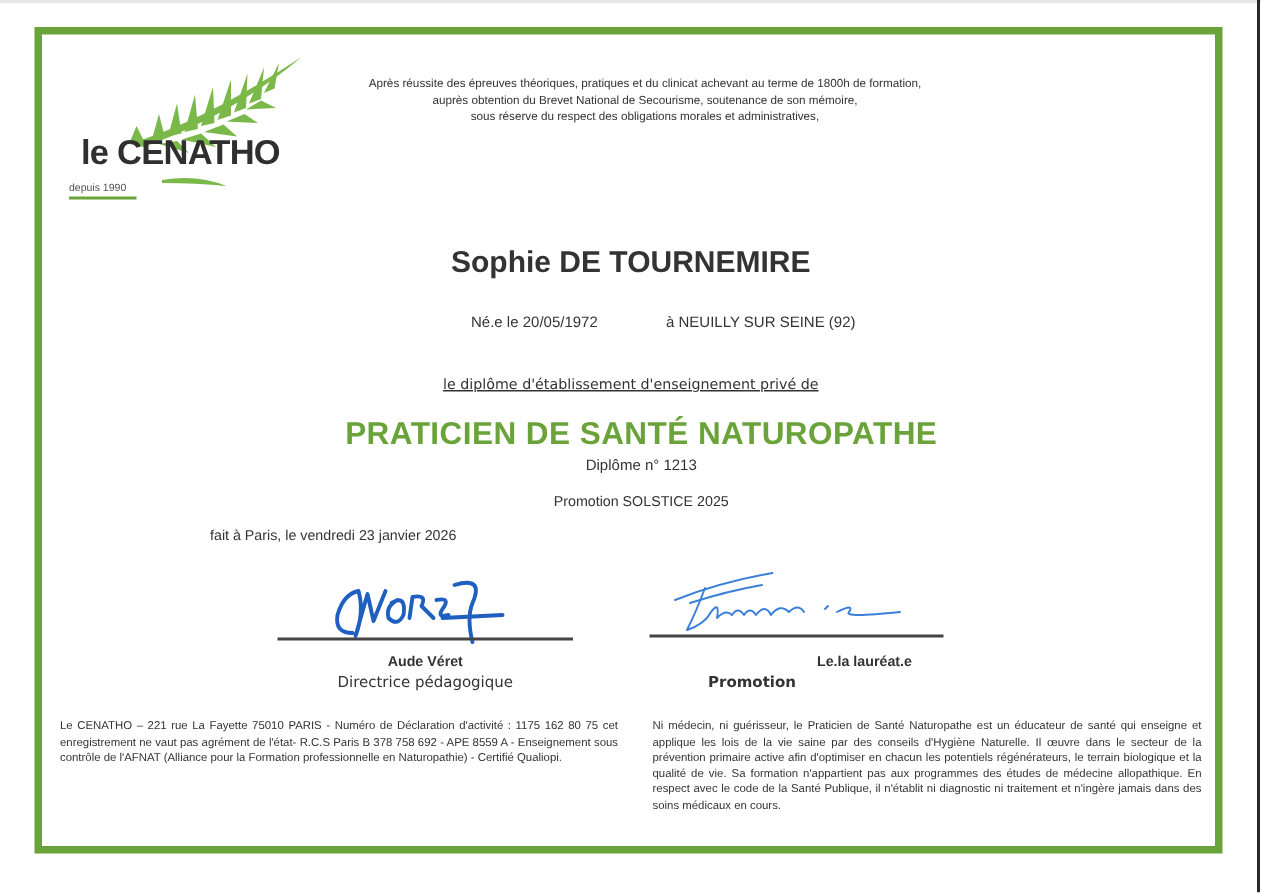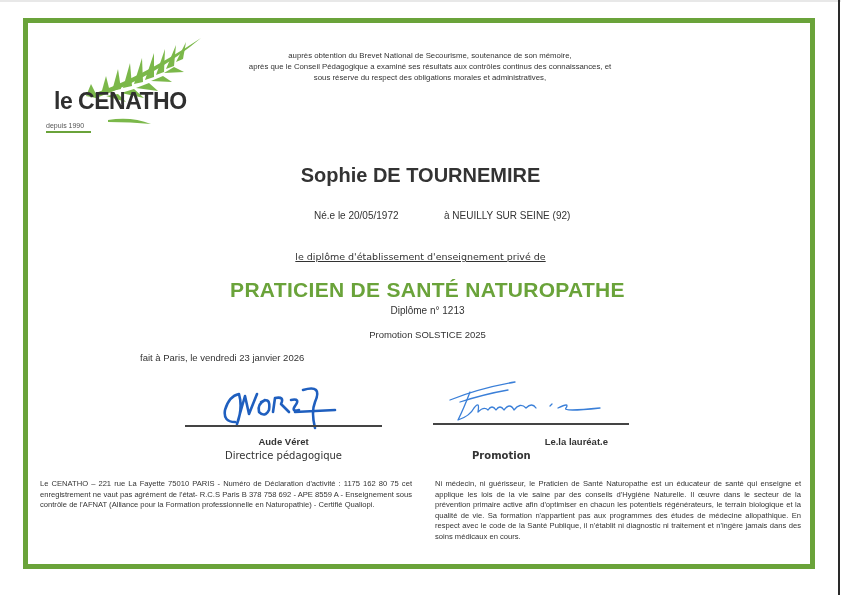--- a/index.html
+++ b/index.html
@@ -74,22 +74,22 @@
     <path d="M118 37 L138 36 L128 31 Z"></path>
     <path d="M40 60 L45 48 L50 58 Z"></path>
     <path d="M62 84 Q85 80 105 88 Q85 86 62 86 Z"></path>
   </g>
 </svg>
 <div class="logo-text">le CENATHO</div>
 <div class="logo-since">depuis 1990</div>
 <div class="logo-underline"></div>
 
 <div class="intro">
+  <div>Après réussite des épreuves théoriques, pratiques et du clinicat achevant au terme de 1800h de formation,</div>
   <div>auprès obtention du Brevet National de Secourisme, soutenance de son mémoire,</div>
-  <div>après que le Conseil Pédagogique a examiné ses résultats aux contrôles continus des connaissances, et</div>
   <div>sous réserve du respect des obligations morales et administratives,</div>
 </div>
 
 <div class="recipient">Sophie DE TOURNEMIRE</div>
 <div class="birth birth-date">Né.e le 20/05/1972</div>
 <div class="birth birth-place">à NEUILLY SUR SEINE (92)</div>
 
 <div class="diploma-intro">le diplôme d'établissement d'enseignement privé de</div>
 <div class="diploma-title">PRATICIEN DE SANTÉ NATUROPATHE</div>
 <div class="diploma-number">Diplôme n° 1213</div>

